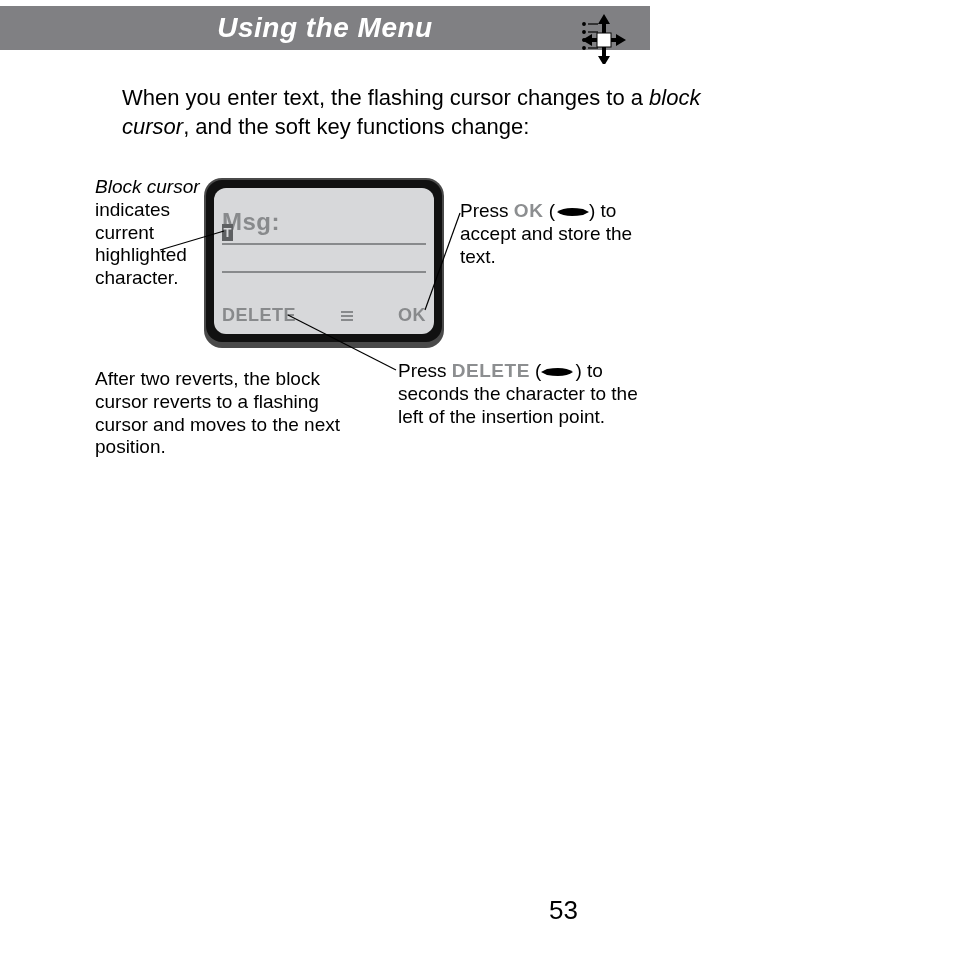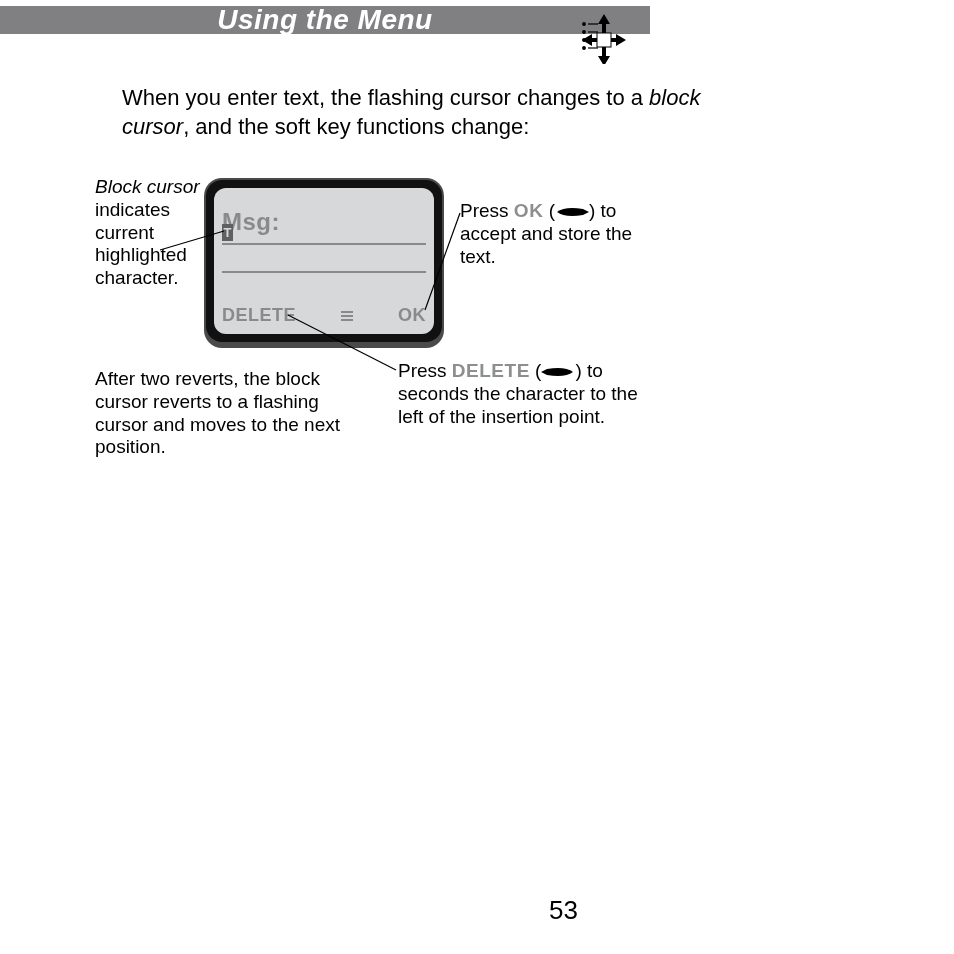--- a/index.html
+++ b/index.html
@@ -11,21 +11,21 @@
     width: 954px;
     height: 954px;
     position: relative;
     overflow: hidden;
   }
   .header-bar {
     position: absolute;
     left: 0;
     top: 6px;
     width: 650px;
-    height: 28px;
+    height: 44px;
     background: #808083;
     display: flex;
     align-items: center;
     justify-content: center;
   }
   .header-title {
     color: #fff;
     font-size: 28px;
     font-style: italic;
     font-weight: 700;

